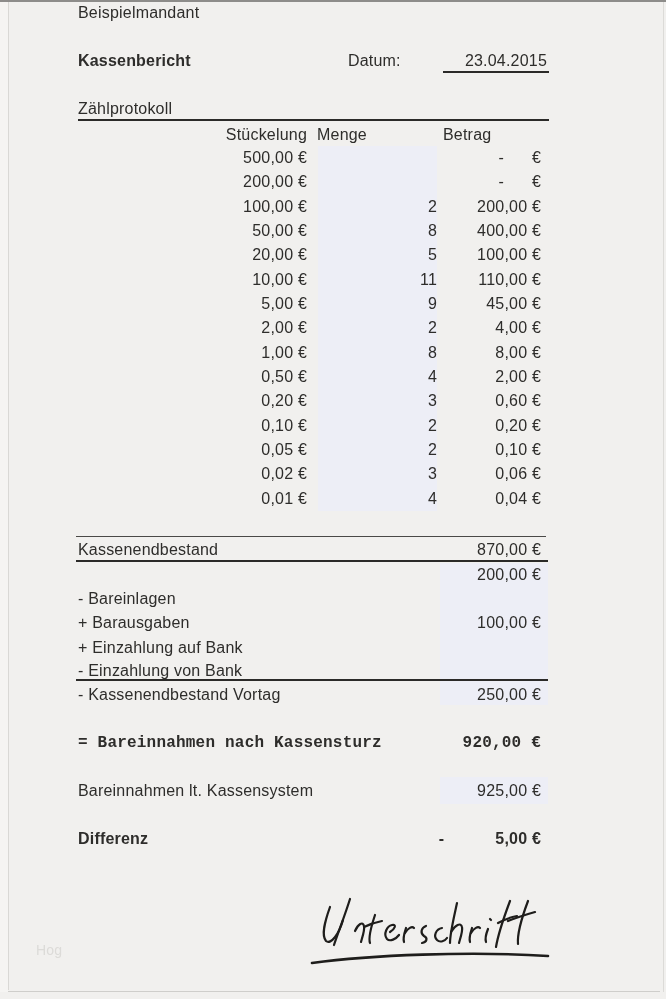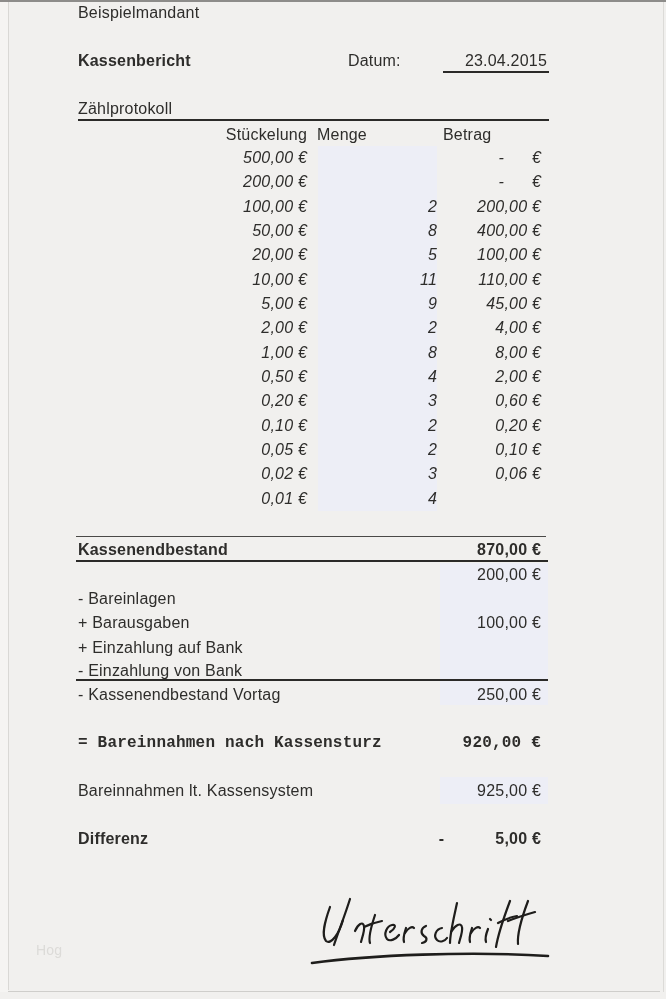--- a/index.html
+++ b/index.html
@@ -66,21 +66,21 @@
   <div class="abs rule" style="left:78px;top:119px;width:471px;height:2px;"></div>
 
   <div class="abs" style="left:0;top:123px;width:666px;height:24px;line-height:24px;font-size:16px;">
     <span class="cd">Stückelung</span>
     <span class="abs" style="left:317px;">Menge</span>
     <span class="abs" style="left:443px;">Betrag</span>
   </div>
 
   <div class="abs shade" style="left:318px;top:146px;width:119px;height:365px;"></div>
 
-  <div class="abs" style="left:0;top:146px;width:568px;font-style:italic;">
+  <div class="abs" style="left:0;top:146px;width:568px;">
     <div class="zrow">
         <span class="cd">500,00 €</span>
         <span class="cq"></span>
         <span class="ca">-      €</span>
       </div>
     <div class="zrow">
         <span class="cd">200,00 €</span>
         <span class="cq"></span>
         <span class="ca">-      €</span>
       </div>
@@ -140,31 +140,32 @@
         <span class="ca">0,10 €</span>
       </div>
     <div class="zrow">
         <span class="cd">0,02 €</span>
         <span class="cq">3</span>
         <span class="ca">0,06 €</span>
       </div>
     <div class="zrow">
         <span class="cd">0,01 €</span>
         <span class="cq">4</span>
+        <span class="ca">0,04 €</span>
       </div>
   </div>
 
   <div class="abs shade" style="left:440px;top:563px;width:108px;height:142px;"></div>
   <div class="abs shade" style="left:440px;top:777px;width:108px;height:27px;"></div>
 
   <div class="abs rule-thin" style="left:76px;top:536px;width:470px;height:1px;"></div>
   <div class="abs rule" style="left:76px;top:560px;width:472px;height:2px;"></div>
   <div class="abs rule" style="left:76px;top:679px;width:472px;height:2px;"></div>
 
-  <div class="srow" style="top:538px;font-weight:bold;">
+  <div class="srow" style="top:538px;">
       <span class="slabel">Kassenendbestand</span>
       <span class="svalue">870,00 €</span>
     </div>
   <div class="srow" style="top:563px;">
       <span class="svalue">200,00 €</span>
     </div>
   <div class="srow" style="top:587px;">
       <span class="slabel">- Bareinlagen</span>
       <span class="svalue"></span>
     </div>

